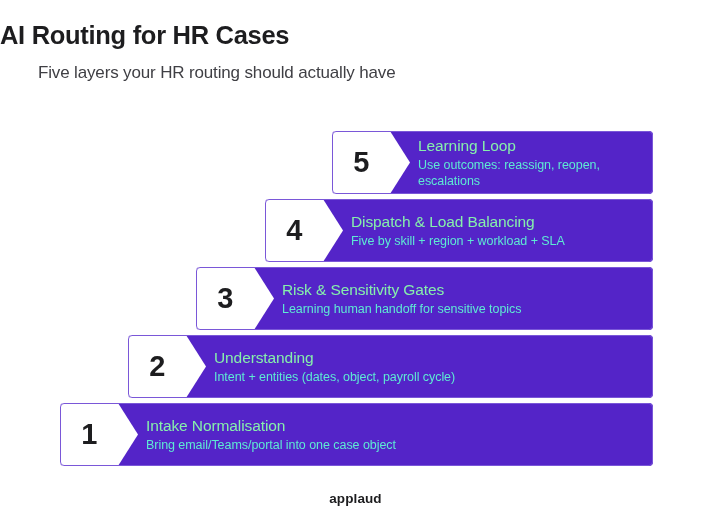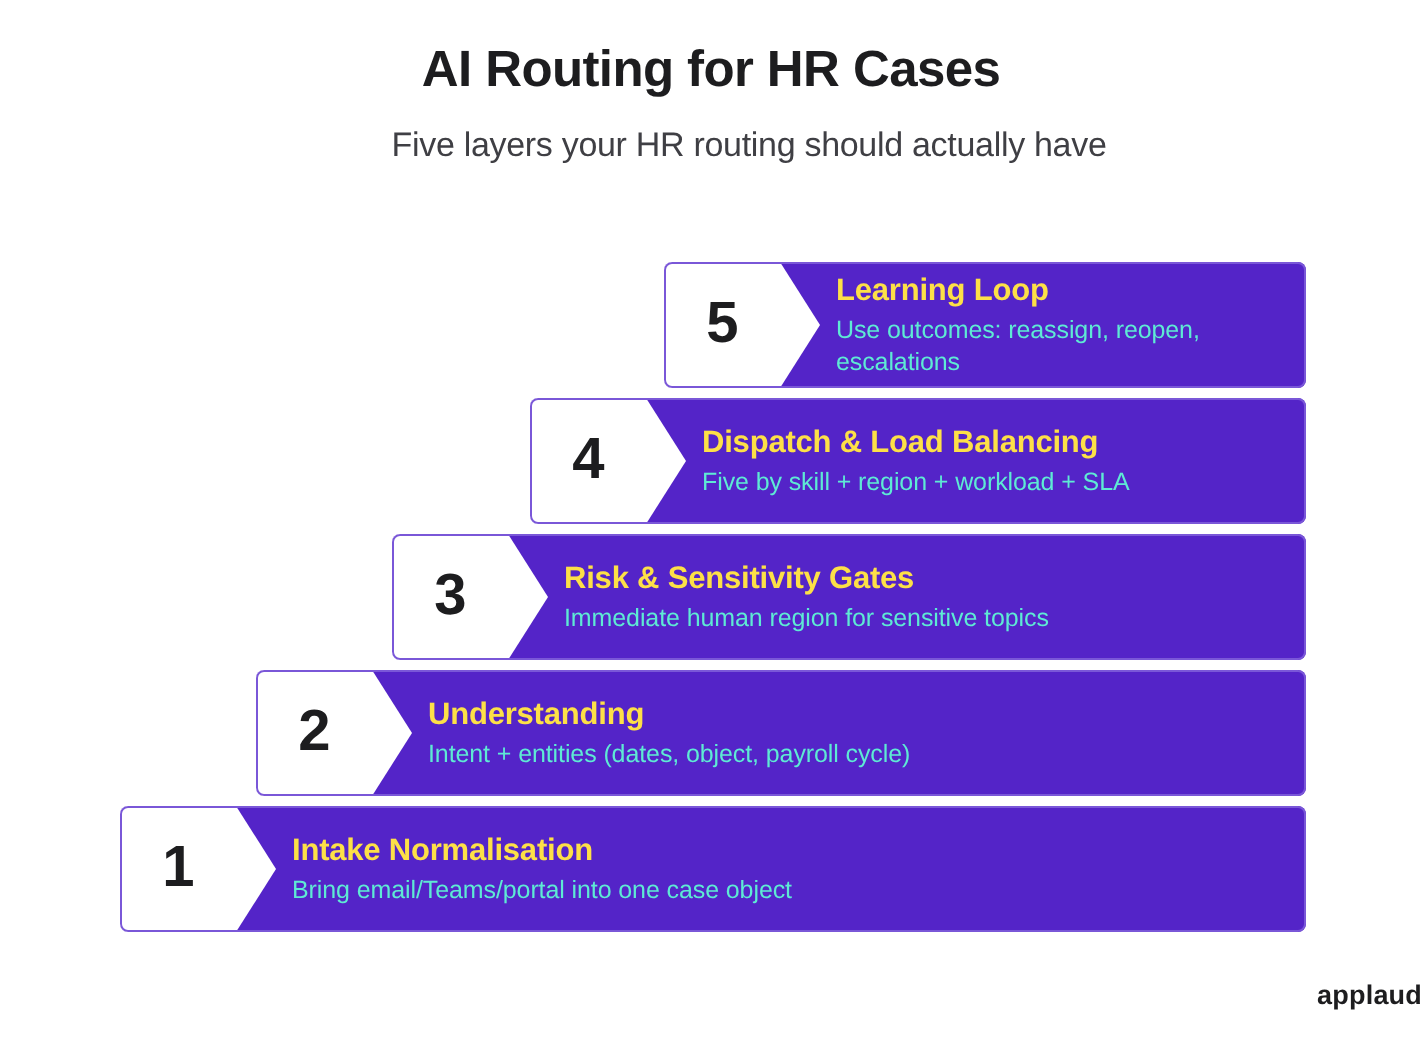--- a/index.html
+++ b/index.html
@@ -22,21 +22,21 @@
     height: 529px;
     background: #ffffff;
   }
 
   
   .header {
     position: absolute;
     top: 18px;
     left: 0;
     width: 711px;
-    text-align: center;
+    text-align: left;
   }
 
   .page-title {
     font-size: 25.5px;
     font-weight: bold;
     color: #1d1d1f;
     letter-spacing: -0.3px;
     line-height: 34px;
   }
 
@@ -117,22 +117,22 @@
     top: 0;
     height: 63px;
     display: flex;
     flex-direction: column;
     justify-content: center;
     padding-left: 8px;
   }
 
   .layer-title {
     font-size: 15.5px;
-    font-weight: bold;
-    color: #fde047;
+    font-weight: normal;
+    color: #86efac;
     line-height: 20px;
     letter-spacing: -0.1px;
   }
 
   .layer-desc {
     margin-top: 1px;
     font-size: 12.5px;
     font-weight: 400;
     color: #5eead4;
     line-height: 16px;
@@ -145,21 +145,21 @@
   .row-2 .layer-desc,
   .row-3 .layer-desc,
   .row-4 .layer-desc { max-width: none; }
 
   
   .footer {
     position: absolute;
     left: 0;
     bottom: 22px;
     width: 711px;
-    text-align: right;
+    text-align: center;
   }
 
   .wordmark {
     font-size: 13.5px;
     font-weight: bold;
     color: #1d1d1f;
     letter-spacing: 0.1px;
   }
 </style>
 </head>
@@ -198,21 +198,21 @@
       </div>
     </div>
 
     <div class="layer-row row-3" style="top:136px; left:196px;">
       <div class="layer-bar">
         <div class="chevron">
           <span class="chevron-number">3</span>
         </div>
         <div class="layer-text">
           <div class="layer-title">Risk &amp; Sensitivity Gates</div>
-          <div class="layer-desc">Immediate human region for sensitive topics</div>
+          <div class="layer-desc">Learning human handoff for sensitive topics</div>
         </div>
       </div>
     </div>
 
     <div class="layer-row row-2" style="top:204px; left:128px;">
       <div class="layer-bar">
         <div class="chevron">
           <span class="chevron-number">2</span>
         </div>
         <div class="layer-text">

